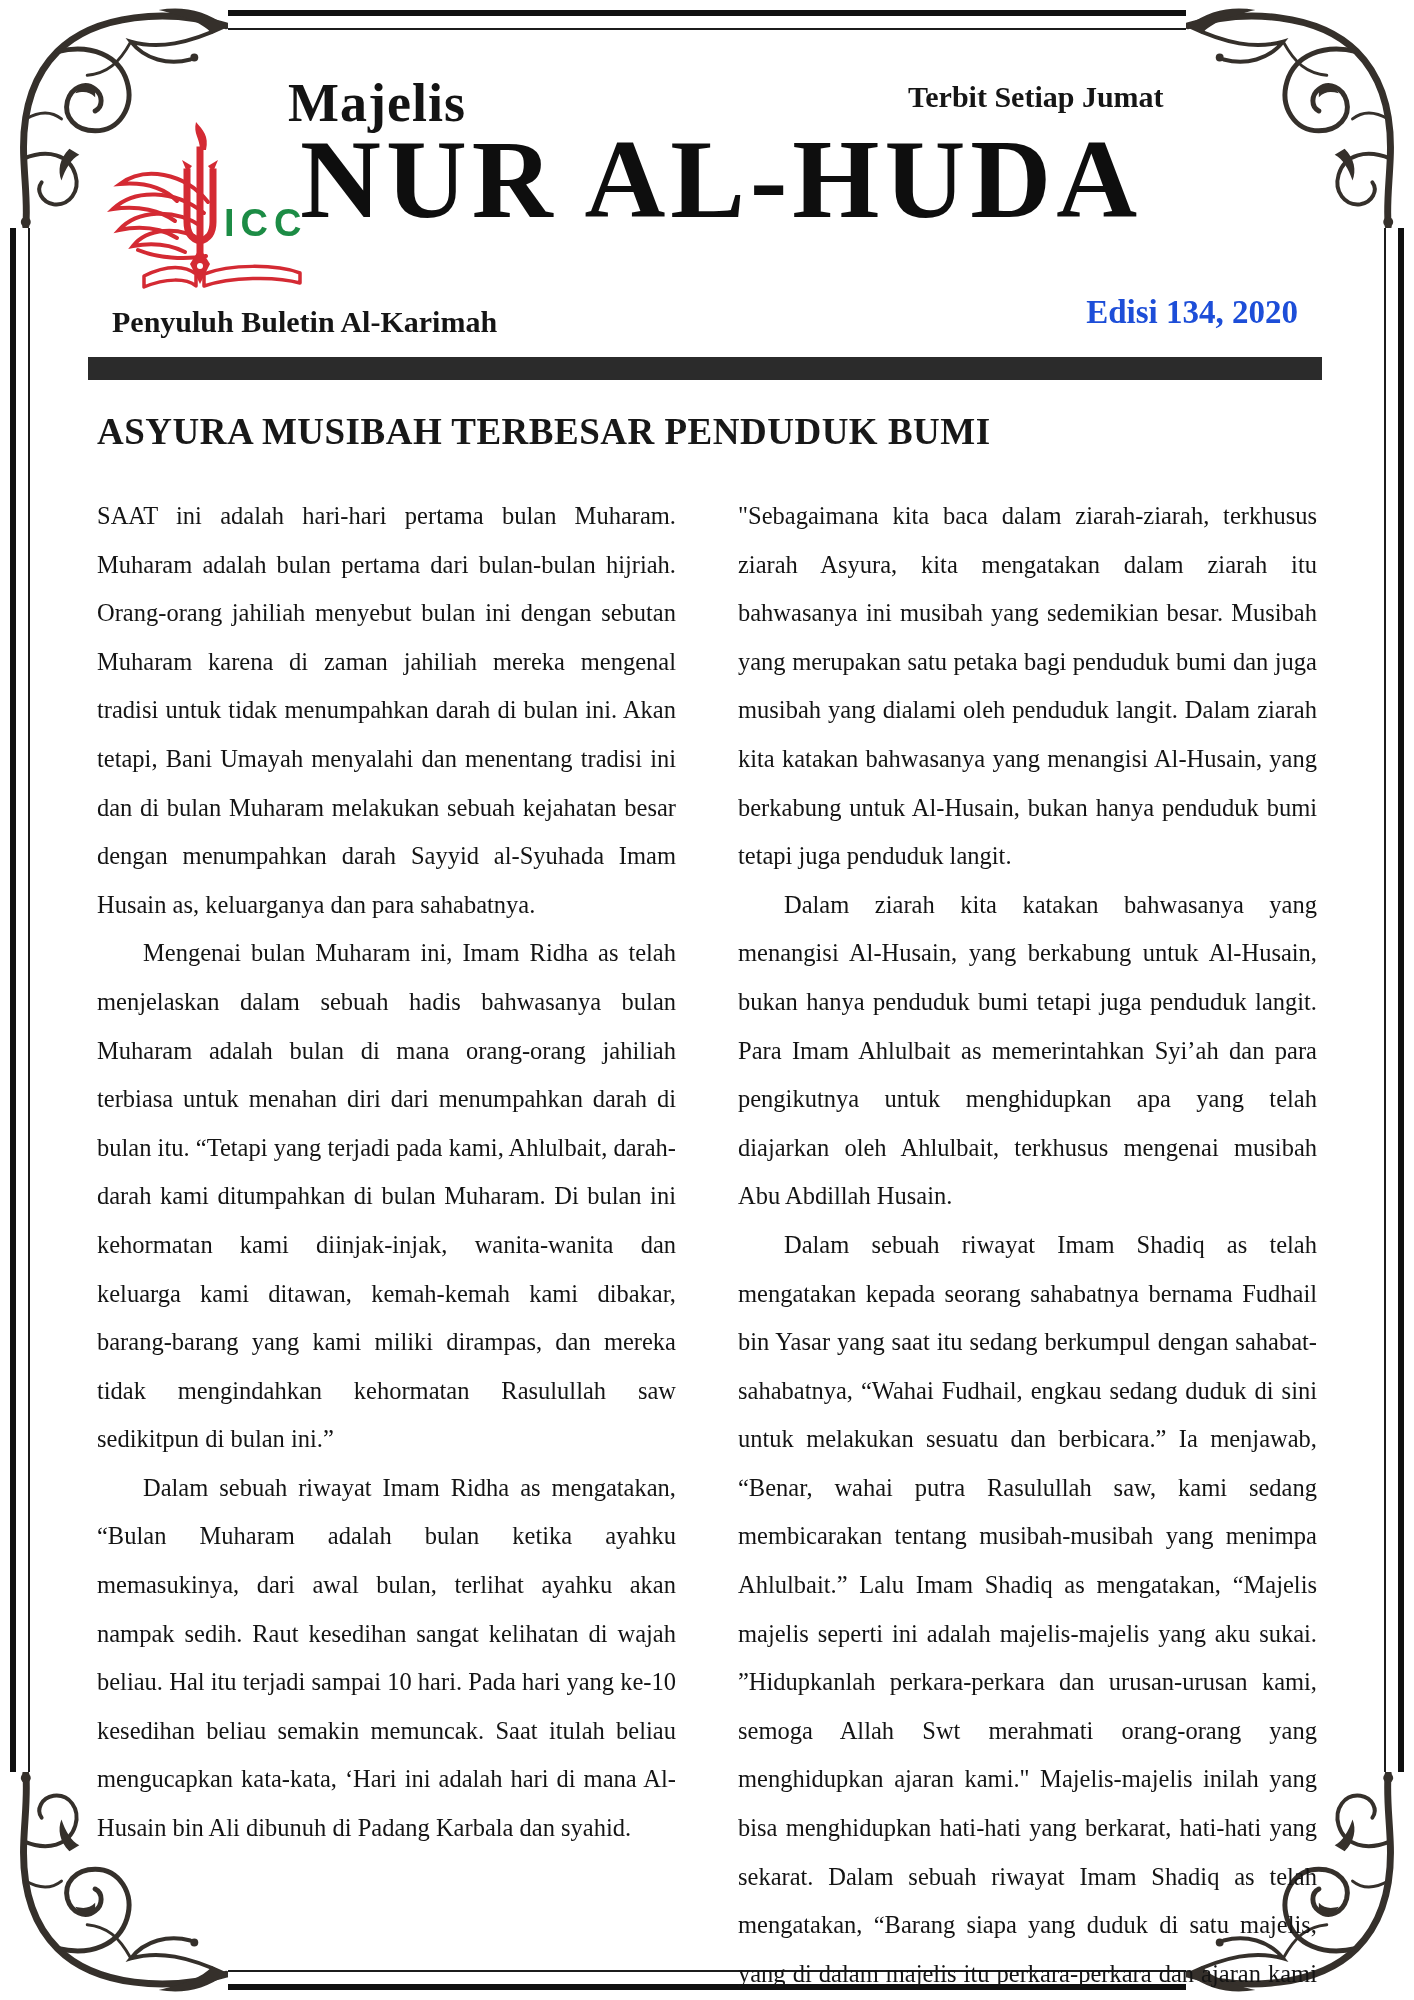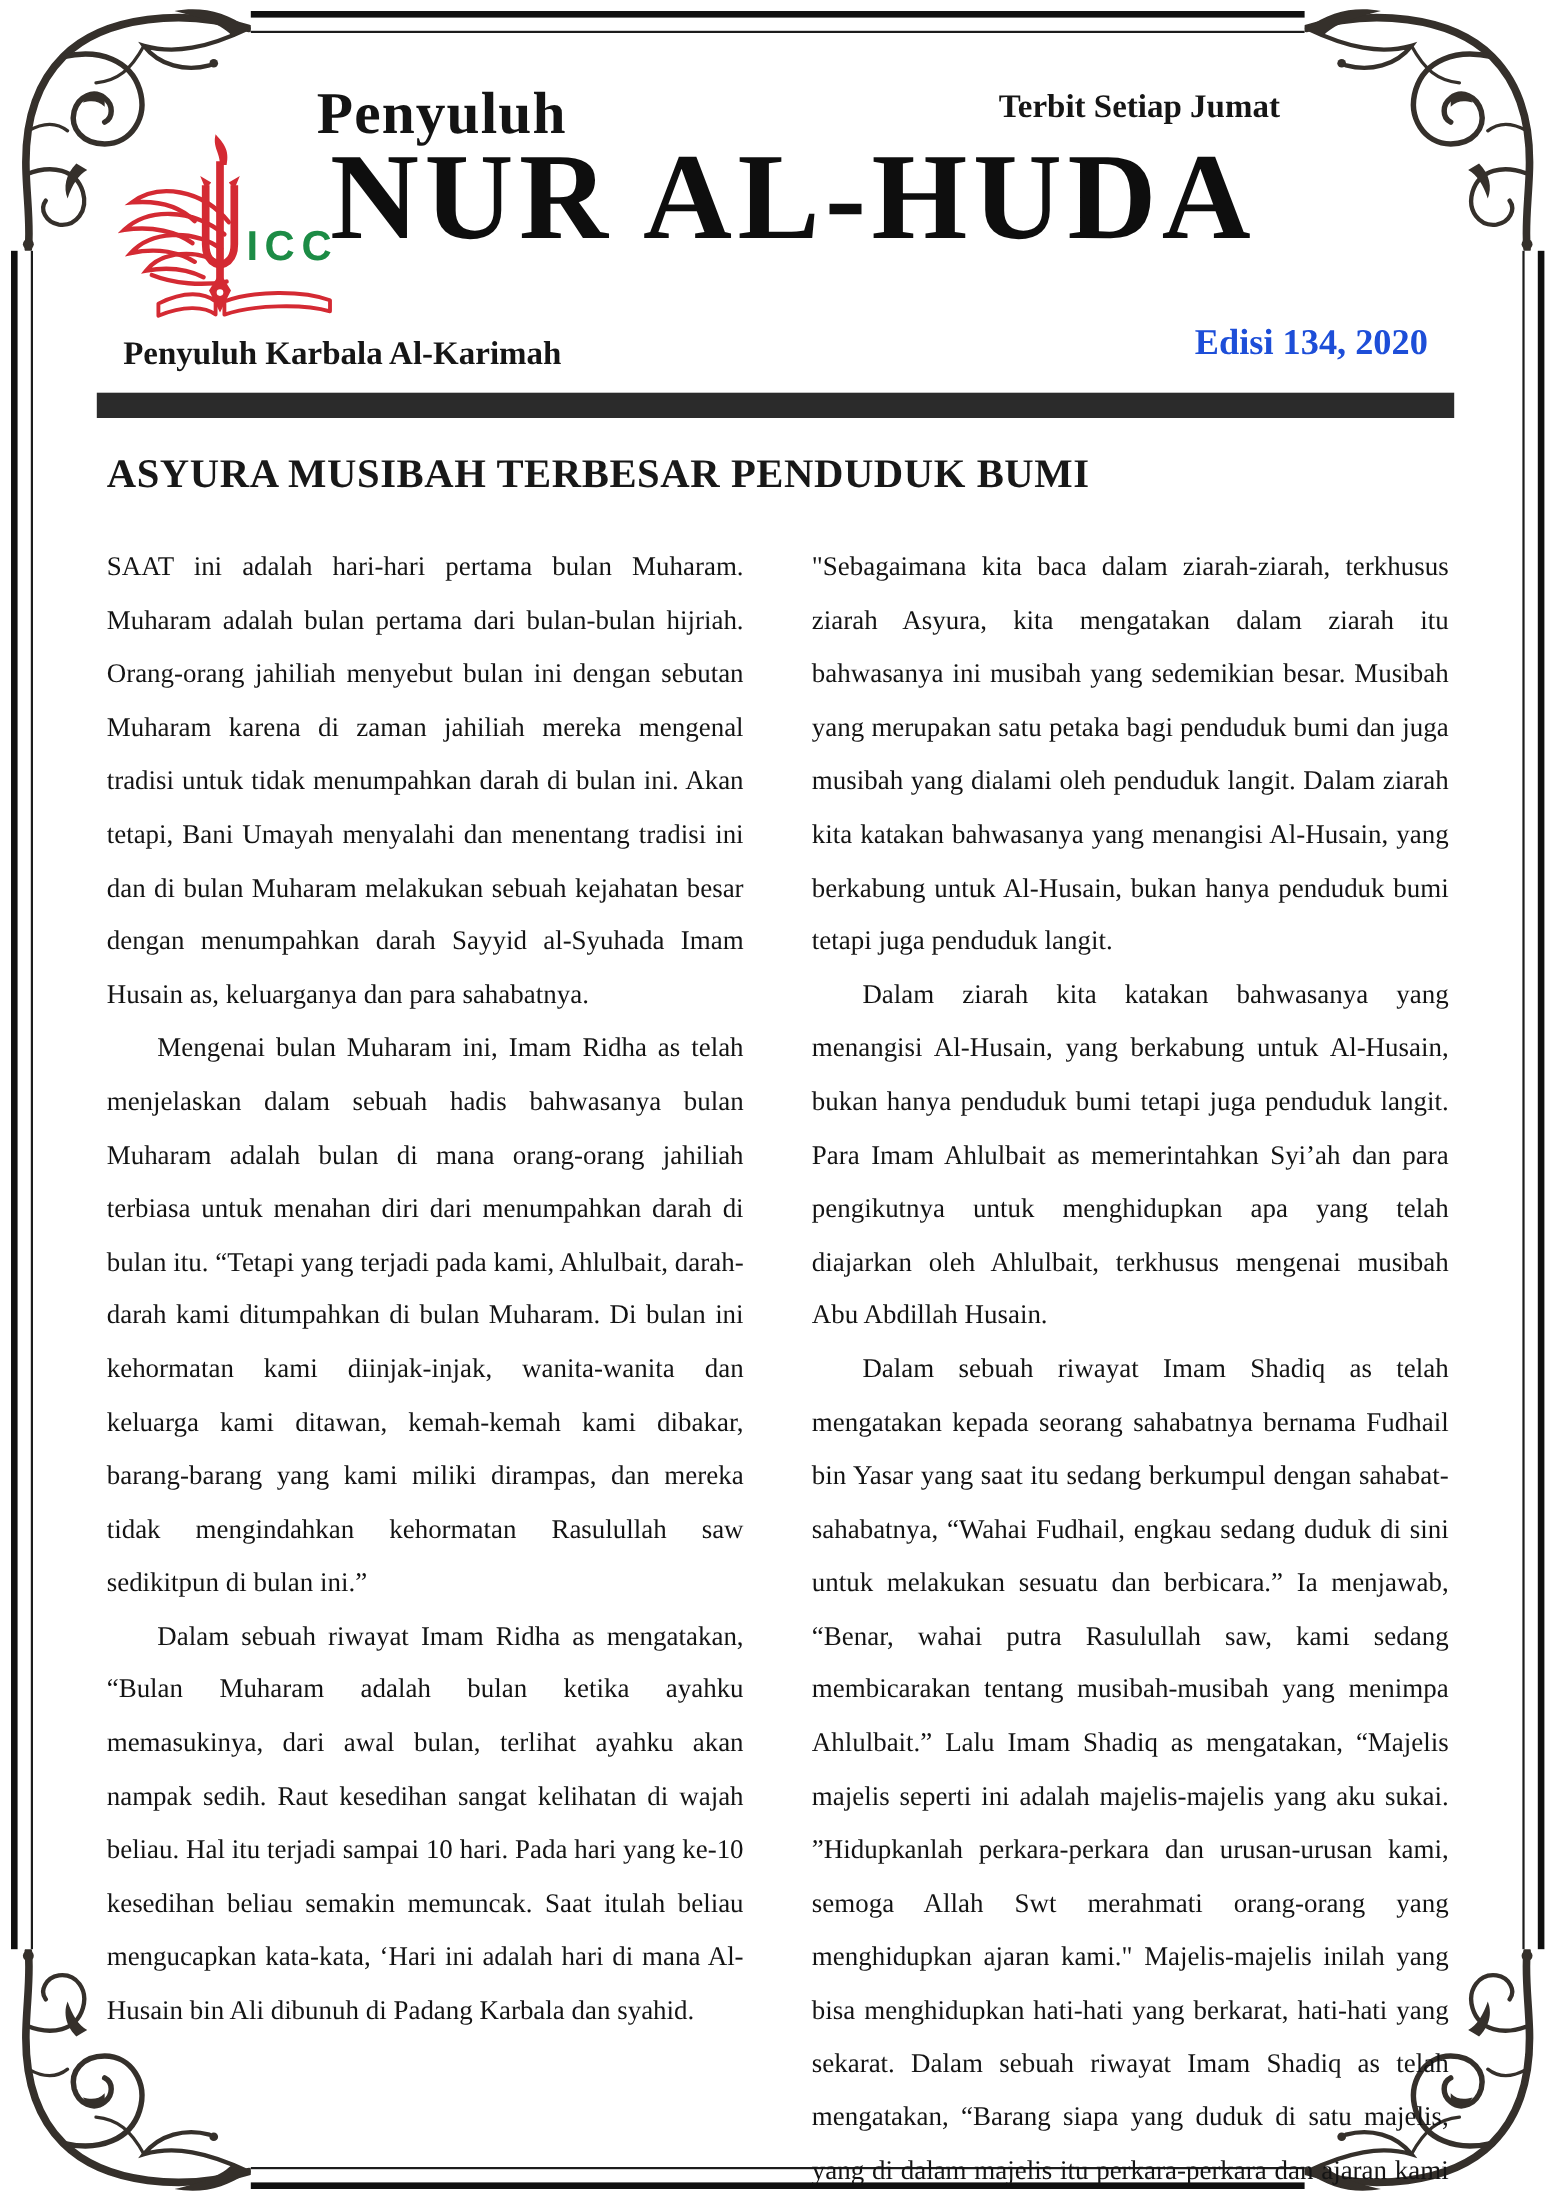--- a/index.html
+++ b/index.html
@@ -153,24 +153,24 @@
       </g>
       <circle cx="112" cy="150" r="3" fill="#ffffff"></circle>
       <g fill="#ffffff" stroke="#d42a33" stroke-width="3.5" stroke-linejoin="round">
         <path d="M56,160 C80,148 98,150 108,158 L108,170 C98,162 78,162 56,171 Z"></path>
         <path d="M116,158 C142,148 188,148 212,157 L212,167 C188,160 142,161 116,170 Z"></path>
       </g>
       <text x="136" y="120" font-family="Liberation Sans, sans-serif" font-size="38" font-weight="bold" letter-spacing="6" fill="#1c8c45">ICC</text>
     </svg>
   </div>
 
-  <div class="buletin">Penyuluh</div>
+  <div class="buletin">Majelis</div>
   <div class="tagline">Terbit Setiap Jumat</div>
   <div class="main-title">NUR AL-HUDA</div>
-  <div class="subtitle">Penyuluh Karbala Al-Karimah</div>
+  <div class="subtitle">Penyuluh Buletin Al-Karimah</div>
   <div class="edition">Edisi 134, 2020</div>
 
   <div class="rule-bar" style="background: rgb(43, 43, 43);"></div>
 
   <div class="headline">ASYURA MUSIBAH TERBESAR PENDUDUK BUMI</div>
 
   <div class="body-cols">
     <div class="col">
       <p>SAAT ini adalah hari-hari pertama bulan Muharam. Muharam adalah bulan pertama dari bulan-bulan hijriah. Orang-orang jahiliah menyebut bulan ini dengan sebutan Muharam karena di zaman jahiliah mereka mengenal tradisi untuk tidak menumpahkan darah di bulan ini. Akan tetapi, Bani Umayah menyalahi dan menentang tradisi ini dan di bulan Muharam melakukan sebuah kejahatan besar dengan menumpahkan darah Sayyid al-Syuhada Imam Husain as, keluarganya dan para sahabatnya.</p>
       <p class="ind">Mengenai bulan Muharam ini, Imam Ridha as telah menjelaskan dalam sebuah hadis bahwasanya bulan Muharam adalah bulan di mana orang-orang jahiliah terbiasa untuk menahan diri dari menumpahkan darah di bulan itu. “Tetapi yang terjadi pada kami, Ahlulbait, darah-darah kami ditumpahkan di bulan Muharam. Di bulan ini kehormatan kami diinjak-injak, wanita-wanita dan keluarga kami ditawan, kemah-kemah kami dibakar, barang-barang yang kami miliki dirampas, dan mereka tidak mengindahkan kehormatan Rasulullah saw sedikitpun di bulan ini.”</p>

